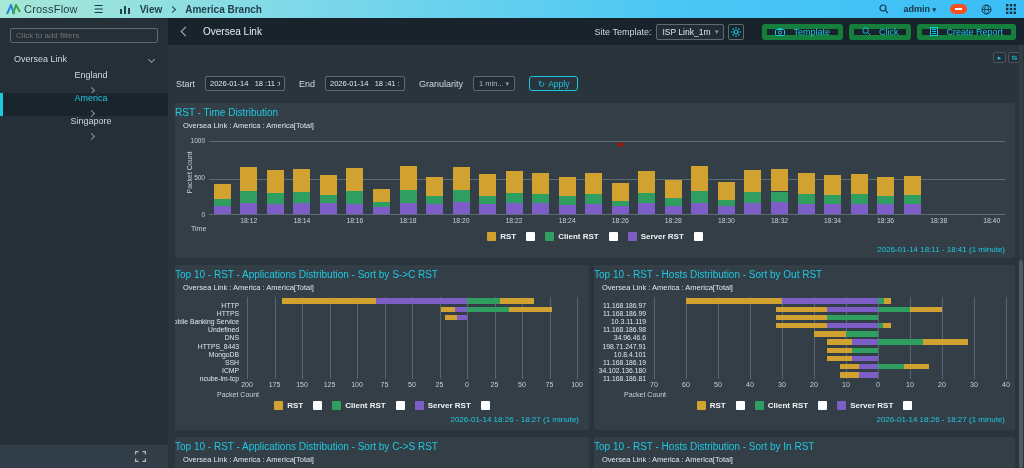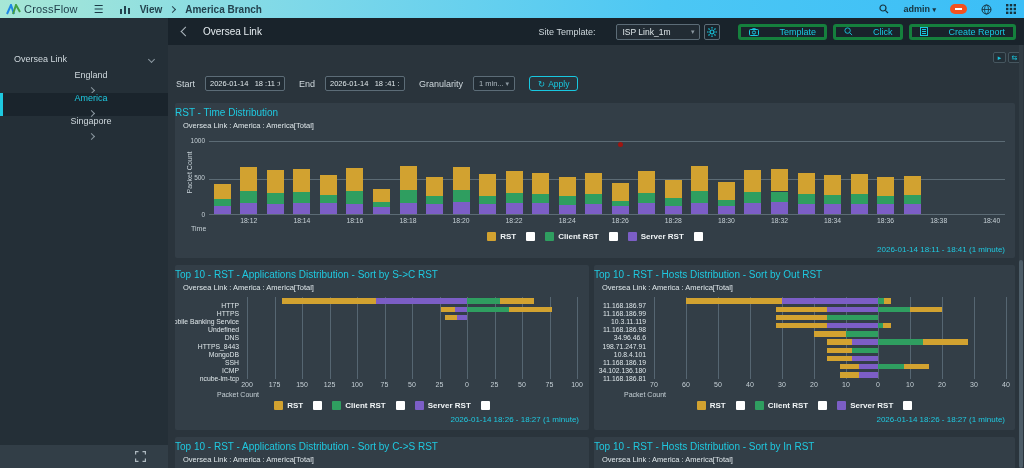--- a/index.html
+++ b/index.html
@@ -38,26 +38,26 @@
 
   
   .chead { position:absolute; left:168px; top:18px; width:856px; height:27px; background:#19232b;
     display:flex; align-items:center; color:#dfe7ea; }
   .back-ch { width:7px; height:7px; border-left:1.5px solid #aeb9c0; border-bottom:1.5px solid #aeb9c0;
     transform:rotate(45deg); margin-left:14px; cursor:pointer; }
   .chead-title { margin-left:14px; font-size:10px; color:#e6edf1; }
   .st-label { margin-left:auto; font-size:9px; color:#cfd8dd; }
   .select { display:flex; align-items:center; justify-content:space-between; background:#222c34;
     border:1px solid #5c6c77; border-radius:2px; color:#dfe7ea; font-size:8.5px; padding:0 5px; height:16px; cursor:pointer; }
-  .st-select { width:84px; margin-left:21px; }
+  .st-select { width:68px; margin-left:5px; }
   .caret { font-size:7px; color:#8b98a1; }
   .gear-btn { width:16px; height:16px; border:1px solid #5c6c77; border-radius:2px; margin-left:4px;
     display:flex; align-items:center; justify-content:center; cursor:pointer; }
   .hbtns { display:flex; gap:6px; margin-left:18px; margin-right:8px; }
-  .cy-btn { display:flex; align-items:center; gap:20px; height:16px; padding:0 8px; border:3px solid #15803d;
+  .cy-btn { display:flex; align-items:center; gap:8px; height:16px; padding:0 8px; border:5px solid #15803d;
     border-radius:3px; color:#18c8e0; font-size:9px; background:transparent; cursor:pointer; font-family:"Liberation Sans",sans-serif; }
 
   
   .mini-row { position:absolute; left:993px; top:52px; display:flex; gap:2px; }
   .mini-btn { width:13px; height:11px; border:1px solid #46565f; border-radius:2px; color:#18c8e0;
     font-size:7px; display:flex; align-items:center; justify-content:center; cursor:pointer; background:#242f37; }
   .scrolltrack { position:absolute; left:1019px; top:45px; width:4px; height:423px; background:#313c44; }
   .scrollthumb { position:absolute; left:0; top:215px; width:4px; height:208px; background:#4d5d68; border-radius:2px; }
 
   
@@ -161,20 +161,21 @@
             <rect x="7.6" y="3.8" width="2.4" height="2.4"></rect>
             <rect x="0" y="7.6" width="2.4" height="2.4"></rect>
             <rect x="3.8" y="7.6" width="2.4" height="2.4"></rect>
             <rect x="7.6" y="7.6" width="2.4" height="2.4"></rect>
           </g>
       </svg>
     </div>
   </div>
 
   <div class="sidebar">
+    <input class="filter-box" placeholder="Click to add filters" style="">
     <div class="tree">
       <div class="tree-root">
         <span>Oversea Link</span>
         <span class="spacer"></span>
         <span class="chev chev-down"></span>
       </div>
       <div id="tree-items">
           <div class="tree-item">
             <span>England</span>
             <span class="spacer"></span>

